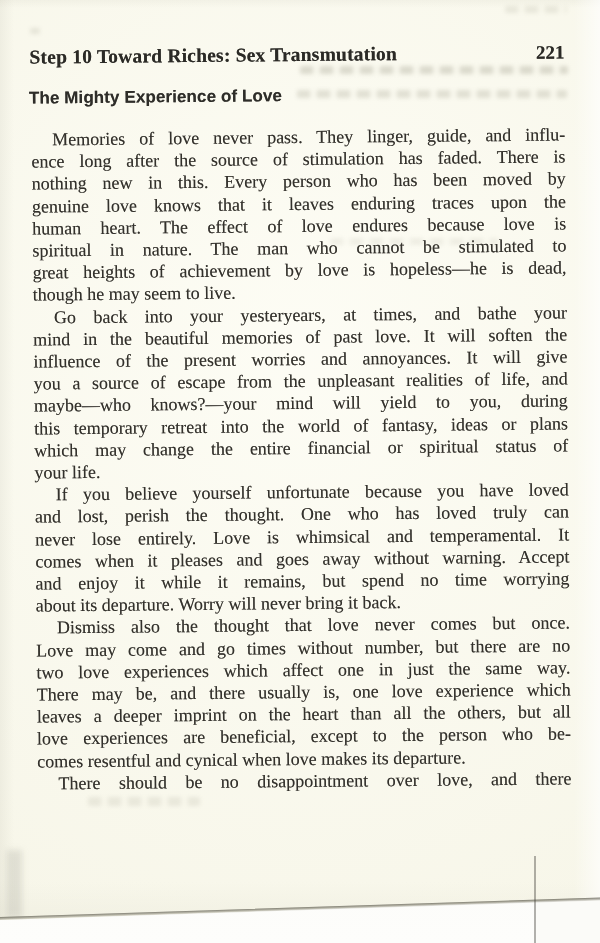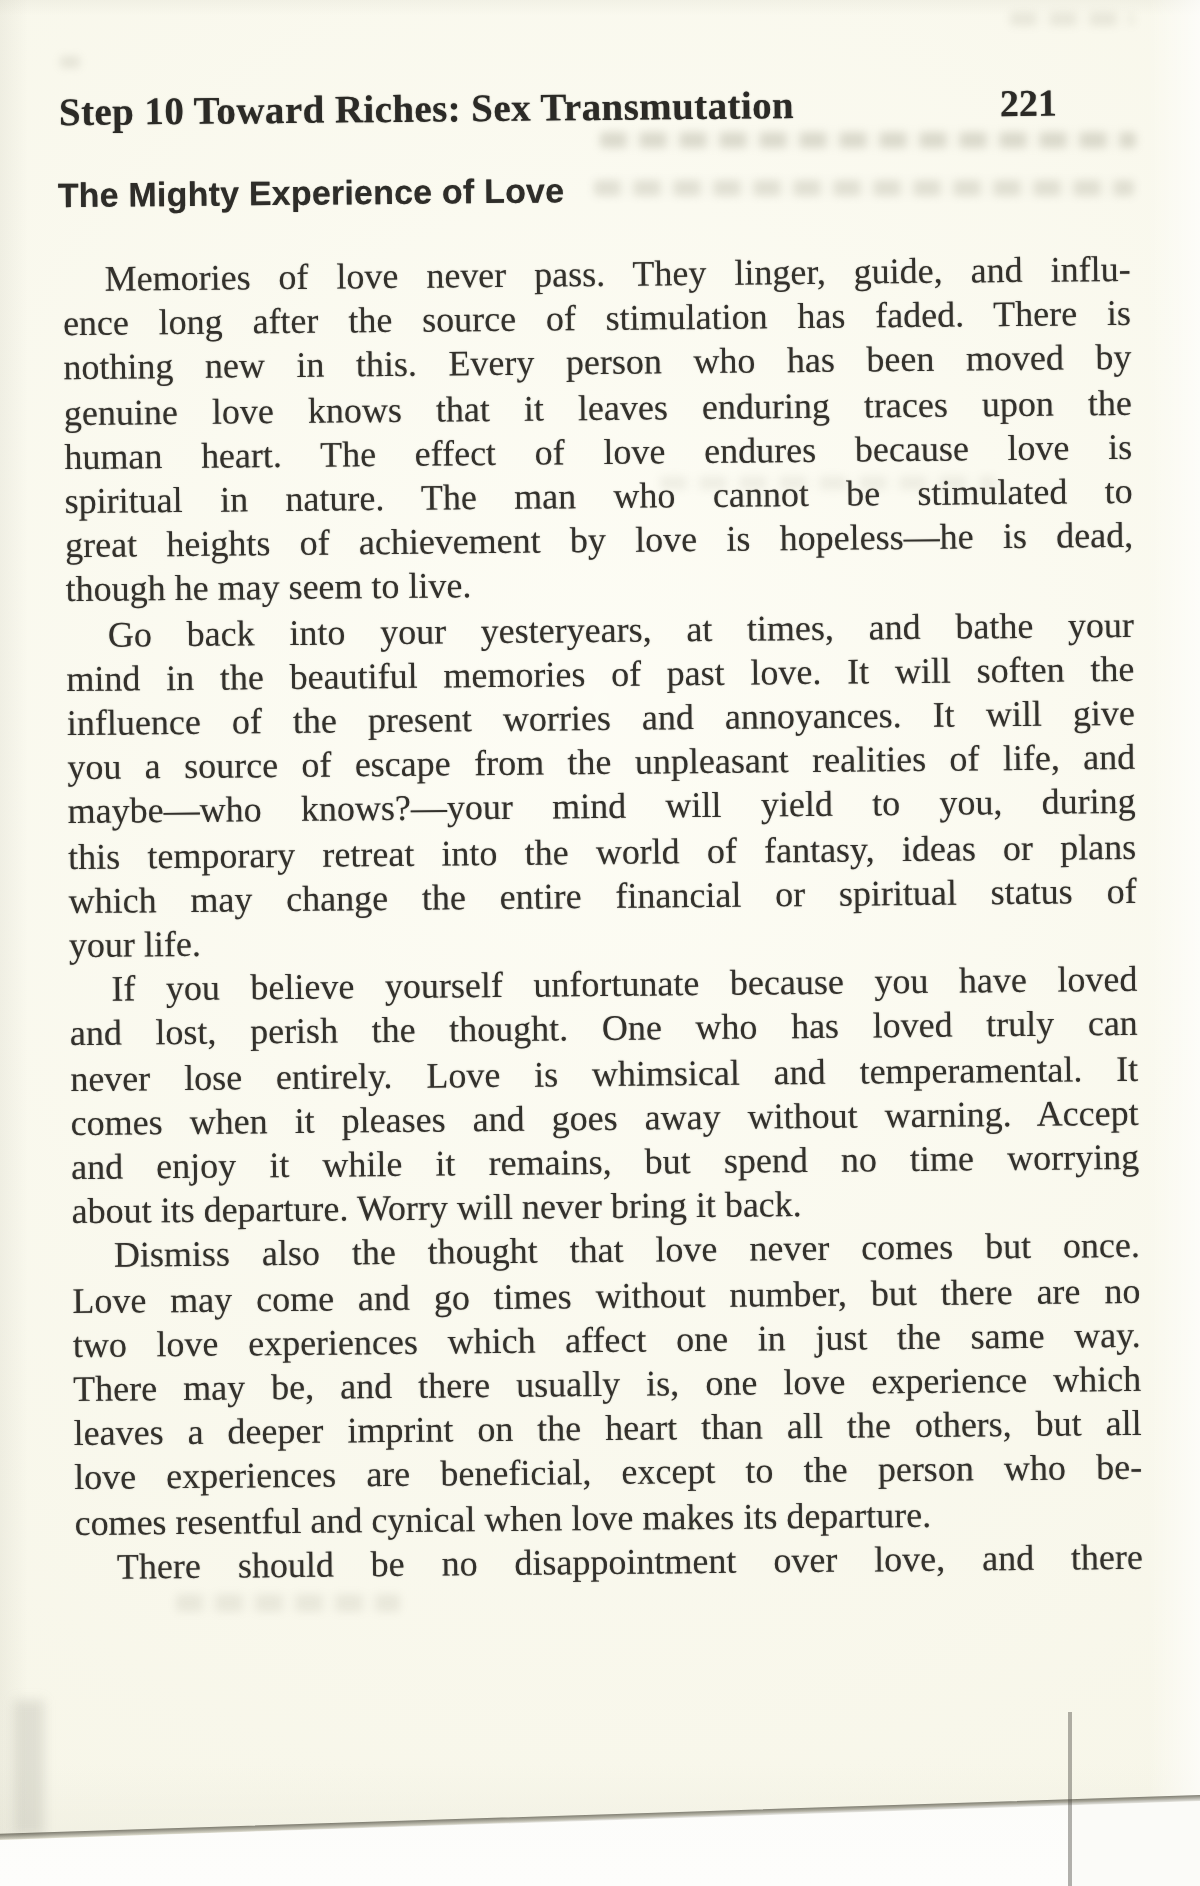--- a/index.html
+++ b/index.html
@@ -48,21 +48,21 @@
   .header {
     position: absolute; left: 33px; top: 44px; width: 535px;
     display: flex; justify-content: space-between; align-items: baseline;
   }
   .title {
     font-weight: bold; font-size: 19.5px; color: var(--heading-ink, #2b2a26);
     letter-spacing: 0.2px; text-shadow: 0 0 0.6px rgba(43,42,38,0.65);
   }
   .pagenum {
     font-weight: bold; font-size: 19px; color: var(--heading-ink, #2b2a26);
-    margin-right: 36px; text-shadow: 0 0 0.6px rgba(43,42,38,0.65);
+    text-shadow: 0 0 0.6px rgba(43,42,38,0.65);
   }
   .subheading {
     position: absolute; left: 32px; top: 86px;
     font-family: "Liberation Sans", sans-serif; font-weight: bold;
     font-size: 17px; color: #2e2d29; letter-spacing: 0.1px;
     text-shadow: 0 0 0.5px rgba(46,45,41,0.6);
   }
   .body {
     position: absolute; left: 34px; top: 126px; width: 534px;
     font-size: 18px; line-height: 22.2px; color: var(--ink, #33312c);

